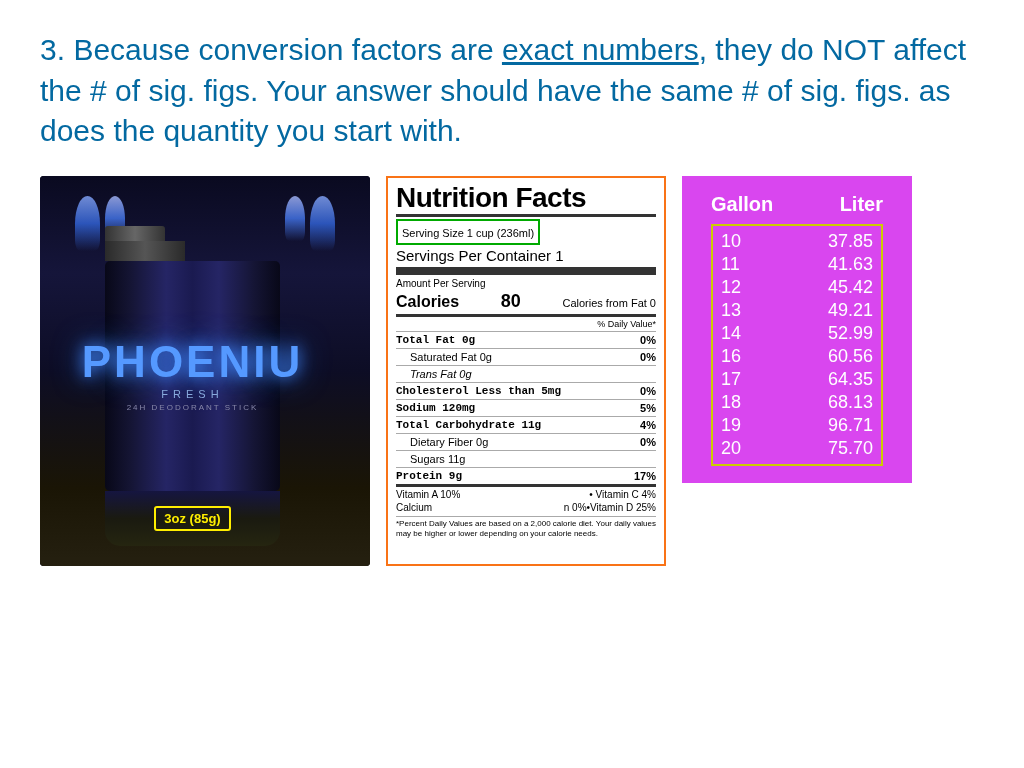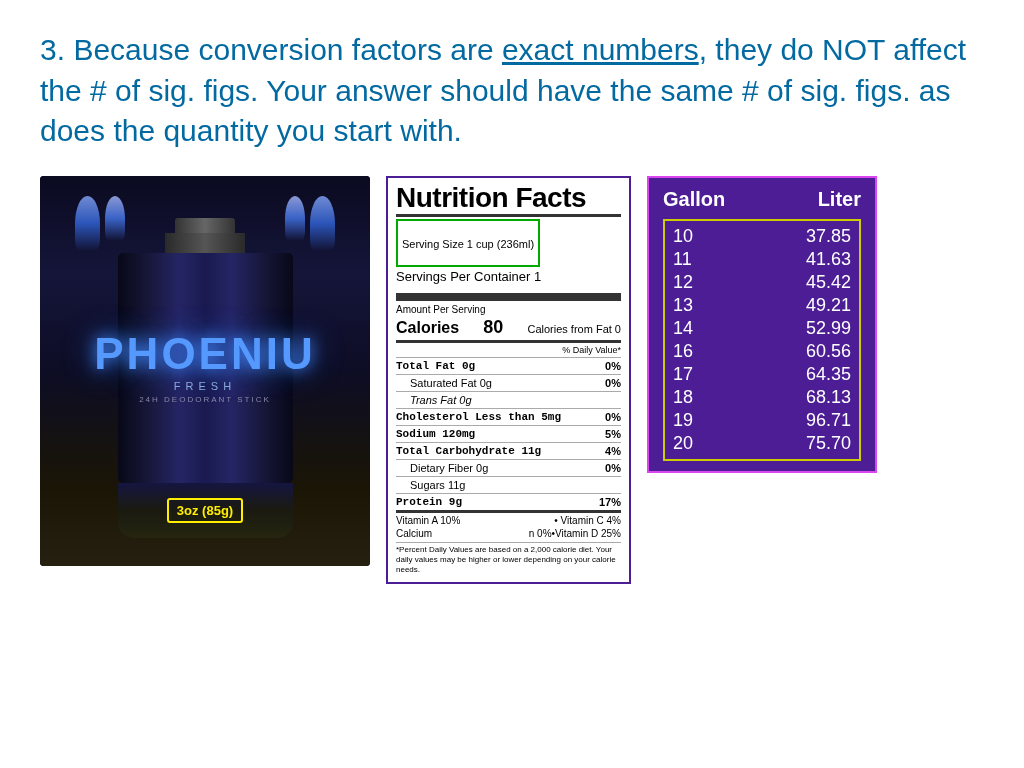--- a/index.html
+++ b/index.html
@@ -53,51 +53,51 @@
 
     .product-image-bg {
       width: 100%;
       height: 100%;
       background: linear-gradient(135deg, #0d0d1a 0%, #1a1a3e 30%, #0d0d1a 60%, #2a2a1a 100%);
       position: relative;
     }
 
     
     .nutrition-container {
-      width: 245px;
+      width: 280px;
       min-height: 390px;
       background: #ffffff;
-      border: 2px solid #4c1d95;
+      border: 2px solid #f97316;
       padding: 6px 8px;
       font-family: Arial, Helvetica, sans-serif;
       flex-shrink: 0;
     }
 
     .nutrition-title {
       font-size: 28px;
       font-weight: 900;
       line-height: 1;
       margin-bottom: 2px;
       letter-spacing: -0.5px;
     }
 
     .serving-size-box {
       border: 2px solid #00aa00;
-      padding: 13px 4px;
+      padding: 2px 4px;
       margin-bottom: 2px;
       display: inline-block;
     }
 
     .serving-size-text {
       font-size: 11px;
     }
 
     .servings-per {
-      font-size: 13px;
-      margin-bottom: 9px;
+      font-size: 15px;
+      margin-bottom: 3px;
     }
 
     .thick-bar {
       border-top: 8px solid #333;
       margin: 3px 0;
     }
 
     .thin-bar {
       border-top: 1px solid #aaa;
       margin: 2px 0;
@@ -179,26 +179,26 @@
     .footer-text {
       font-size: 8px;
       line-height: 1.3;
       margin-top: 3px;
       border-top: 1px solid #aaa;
       padding-top: 2px;
     }
 
     
     .table-container {
-      background: #4c1d95;
+      background: #d946ef;
       color: #ffffff;
-      padding: 10px 14px;
+      padding: 10px 22px;
       flex-shrink: 0;
       min-width: 230px;
-      border: 2px solid #d946ef;
+      border: 7px solid #d946ef;
     }
 
     .table-header-row {
       display: flex;
       justify-content: space-between;
       font-size: 20px;
       font-weight: bold;
       color: #ffffff;
       padding-bottom: 4px;
       margin-bottom: 4px;
@@ -253,21 +253,21 @@
     <div class="product-image-container">
       <div class="product-image-bg">
 
         <div style="position:absolute;top:0;left:0;right:0;bottom:0;background:linear-gradient(180deg,#0a0a20 0%,#15153a 25%,#0d0d25 50%,#1a1505 80%,#252010 100%);">
 
           <div style="position:absolute;top:20px;left:35px;width:25px;height:55px;background:linear-gradient(to bottom,#88aaff,#3366dd,transparent);border-radius:50% 50% 20% 20%;opacity:0.8;"></div>
           <div style="position:absolute;top:20px;left:65px;width:20px;height:45px;background:linear-gradient(to bottom,#aabbff,#4477ee,transparent);border-radius:50% 50% 20% 20%;opacity:0.8;"></div>
           <div style="position:absolute;top:20px;right:35px;width:25px;height:55px;background:linear-gradient(to bottom,#88aaff,#3366dd,transparent);border-radius:50% 50% 20% 20%;opacity:0.8;"></div>
           <div style="position:absolute;top:20px;right:65px;width:20px;height:45px;background:linear-gradient(to bottom,#aabbff,#4477ee,transparent);border-radius:50% 50% 20% 20%;opacity:0.8;"></div>
 
-          <div style="position:absolute;top:42px;left:50%;transform:translateX(-50%);width:200px;display:flex;flex-direction:column;align-items:center;">
+          <div style="position:absolute;top:50px;left:50%;transform:translateX(-50%);width:200px;display:flex;flex-direction:column;align-items:flex-start;">
 
             <div style="width:60px;height:15px;background:linear-gradient(to right,#333,#666,#333);border-radius:3px 3px 0 0;"></div>
             <div style="width:80px;height:20px;background:linear-gradient(to right,#2a2a2a,#555,#2a2a2a);"></div>
 
             <div style="width:175px;height:230px;background:linear-gradient(to right,#080818 0%,#151535 15%,#252565 35%,#1a1a50 50%,#252565 65%,#151535 85%,#080818 100%);border-radius:5px;display:flex;flex-direction:column;align-items:center;justify-content:center;padding:10px;">
               <div style="color:#5599ff;font-size:44px;font-weight:900;letter-spacing:3px;text-shadow:0 0 15px #4488ff,0 0 30px #2266cc;line-height:1;">PHOENIU</div>
               <div style="color:#88aadd;font-size:11px;letter-spacing:5px;margin-top:4px;">FRESH</div>
               <div style="color:#8888aa;font-size:8px;letter-spacing:2px;margin-top:3px;">24H DEODORANT STICK</div>
             </div>
 

